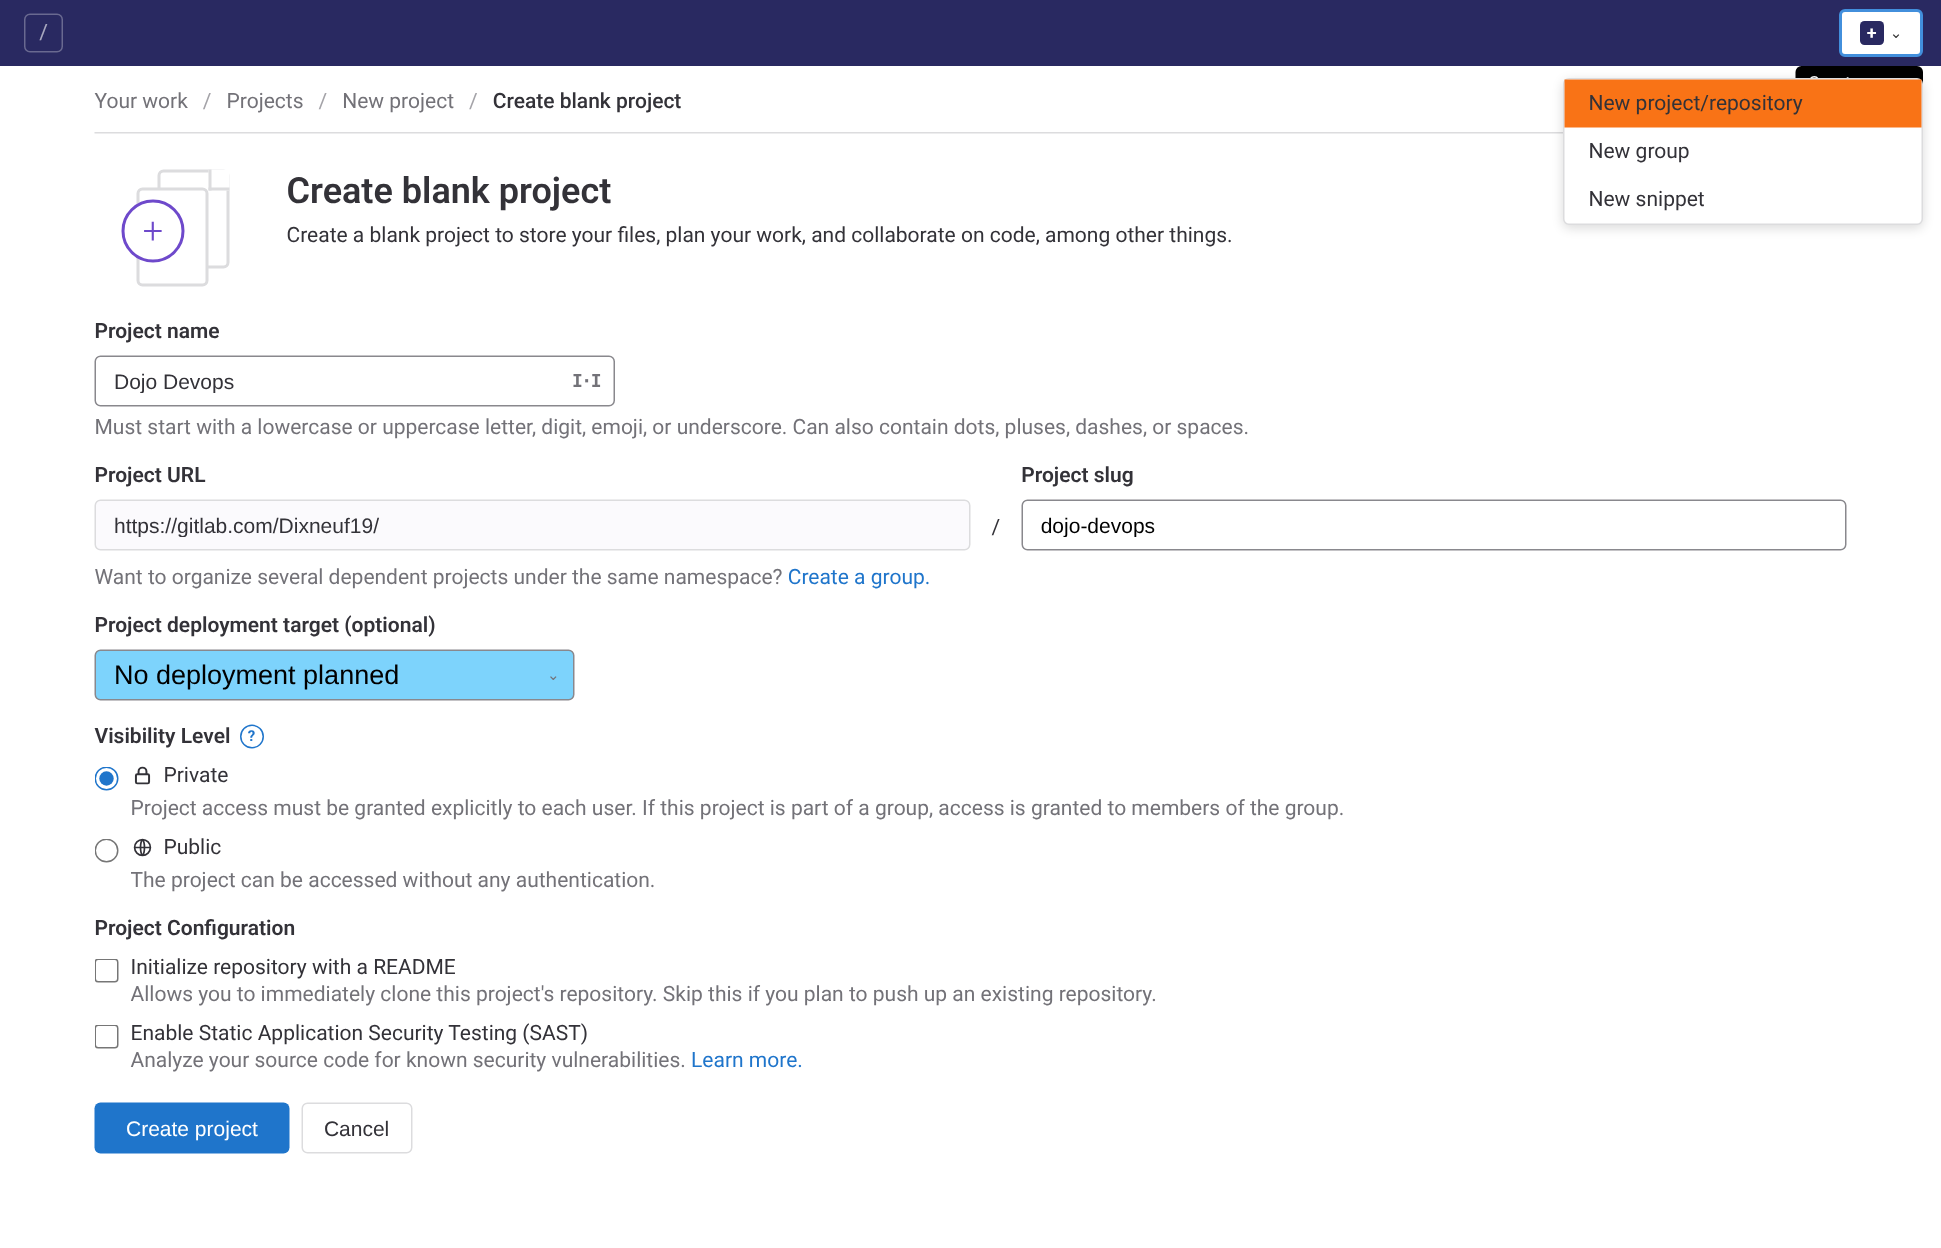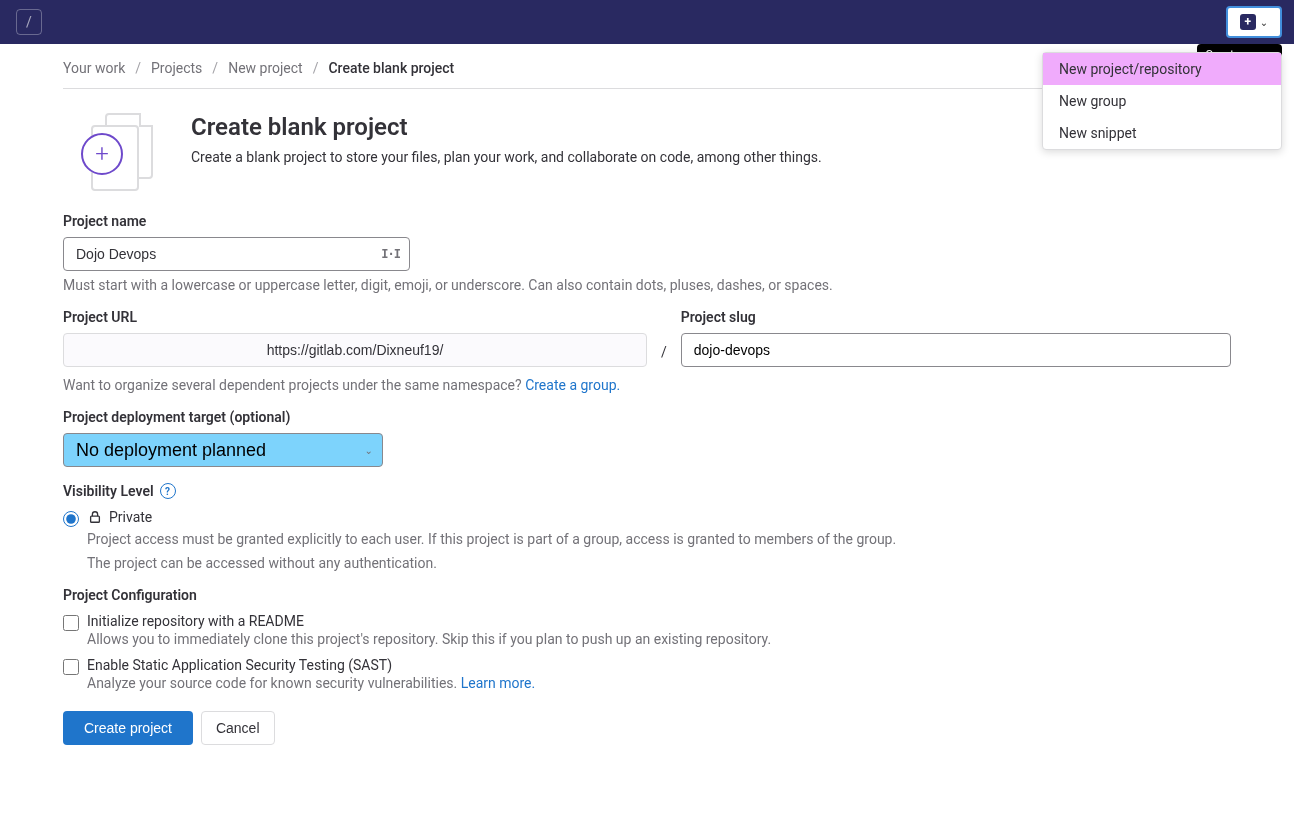--- a/index.html
+++ b/index.html
@@ -6,21 +6,21 @@
 body { font-family: -apple-system, BlinkMacSystemFont, "Segoe UI", Roboto, sans-serif; font-size: 14px; color: #333238; background: #fff; }
 .topbar { background: #292961; height: 44px; display: flex; align-items: center; padding: 0 16px; position: relative; }
 .kbd-slash { width: 26px; height: 26px; border: 1px solid rgba(255,255,255,0.3); border-radius: 4px; display: flex; align-items: center; justify-content: center; color: rgba(255,255,255,0.6); font-size: 14px; }
 .create-btn-wrap { position: absolute; right: 12px; top: 6px; }
 .create-btn { width: 56px; height: 32px; background: #fff; border: 2px solid #428fdc; border-radius: 4px; display: flex; align-items: center; justify-content: center; gap: 4px; cursor: pointer; }
 .plus-sq { width: 16px; height: 16px; background: #292961; border-radius: 3px; display: flex; align-items: center; justify-content: center; color: #fff; font-size: 12px; font-weight: bold; line-height: 1; }
 .chev-down { font-size: 10px; color: #333; }
 .tooltip { position: absolute; right: 0px; top: 38px; background: #000; color: #fff; font-size: 12px; padding: 4px 8px; border-radius: 4px; white-space: nowrap; }
 .dropdown { position: absolute; right: 12px; top: 52px; width: 240px; background: #fff; border: 1px solid #dcdcde; border-radius: 4px; box-shadow: 0 2px 8px rgba(0,0,0,0.15); z-index: 10; }
 .dropdown-item { padding: 8px 16px; cursor: pointer; font-size: 14px; color: #333238; }
-.dropdown-item.highlighted { background: #f0abfc; }
+.dropdown-item.highlighted { background: #f97316; }
 .container { max-width: 1200px; margin: 0 auto; padding: 0 16px; }
 .breadcrumb { padding: 16px 0 12px; font-size: 14px; color: #737278; border-bottom: 1px solid #dcdcde; display: flex; gap: 10px; align-items: center; }
 .breadcrumb a { color: #737278; text-decoration: none; cursor: pointer; }
 .breadcrumb .current { color: #333238; font-weight: 500; }
 .breadcrumb .sep { color: #a4a3a8; }
 .header-row { display: flex; gap: 30px; padding: 24px 0 20px; align-items: flex-start; }
 .icon-wrap { position: relative; width: 80px; height: 80px; flex-shrink: 0; margin-left: 18px; }
 .doc-back { position: absolute; right: 8px; top: 0; width: 48px; height: 66px; border: 2px solid #dcdcde; border-radius: 4px 4px 4px 4px; background: #fff; }
 .doc-back::before { content: ''; position: absolute; top: -2px; right: -2px; width: 12px; height: 12px; background: #fff; border-left: 2px solid #dcdcde; border-bottom: 2px solid #dcdcde; }
 .doc-front { position: absolute; left: 10px; top: 12px; width: 48px; height: 66px; border: 2px solid #dcdcde; border-radius: 4px; background: #fff; }
@@ -28,21 +28,21 @@
 .header-text h1 { font-size: 24px; font-weight: 600; color: #333238; margin-bottom: 8px; }
 .header-text p { font-size: 14px; color: #333238; }
 .form-group { margin-bottom: 16px; }
 .form-label { display: block; font-weight: 600; font-size: 14px; color: #333238; margin-bottom: 8px; }
 .input-wrap { position: relative; width: 347px; }
 .text-input { width: 100%; height: 34px; padding: 6px 36px 6px 12px; border: 1px solid #89888d; border-radius: 4px; font-size: 14px; color: #333238; }
 .input-icon { position: absolute; right: 10px; top: 50%; transform: translateY(-50%); font-size: 12px; color: #737278; font-family: monospace; font-weight: bold; letter-spacing: -1px; }
 .hint { font-size: 14px; color: #737278; margin-top: 6px; }
 .url-row { display: flex; gap: 14px; align-items: flex-start; }
 .url-col { flex: 1; }
-.readonly-input { width: 100%; height: 34px; padding: 6px 12px; border: 1px solid #dcdcde; border-radius: 4px; font-size: 14px; color: #333238; background: #fbfafd; text-align: center; }
+.readonly-input { width: 100%; height: 34px; padding: 6px 12px; border: 1px solid #dcdcde; border-radius: 4px; font-size: 14px; color: #333238; background: #fbfafd; }
 .slash-sep { align-self: center; margin-top: 28px; color: #333238; }
 .slug-input { width: 100%; height: 34px; padding: 6px 12px; border: 1px solid #89888d; border-radius: 4px; font-size: 14px; }
 .hint a, .link { color: #1f75cb; text-decoration: none; cursor: pointer; }
 .select-wrap { position: relative; width: 320px; }
 .select-input { width: 100%; height: 34px; padding: 6px 12px; border: 1px solid #89888d; border-radius: 4px; font-size: 18px; background: #7dd3fc; appearance: none; cursor: pointer; }
 .select-arrow { position: absolute; right: 10px; top: 50%; transform: translateY(-50%); font-size: 10px; color: #737278; pointer-events: none; }
 .label-row { display: flex; align-items: center; gap: 6px; }
 .help-circle { width: 16px; height: 16px; border: 1.5px solid #1f75cb; border-radius: 50%; display: inline-flex; align-items: center; justify-content: center; font-size: 10px; color: #1f75cb; font-weight: bold; cursor: pointer; }
 .radio-row { display: flex; align-items: flex-start; gap: 8px; margin-bottom: 4px; margin-top: 10px; }
 .radio-input { width: 16px; height: 16px; margin-top: 2px; accent-color: #1f75cb; cursor: pointer; }
@@ -150,20 +150,34 @@
                 <rect x="3" y="7" width="10" height="7" rx="1"></rect>
                 <path d="M5 7V5a3 3 0 016 0v2"></path>
               </svg>
           </span>
           <span class="radio-label">Private</span>
         </div>
       </div>
     </div>
     <div class="radio-desc">Project access must be granted explicitly to each user. If this project is part of a group, access is granted to members of the group.</div>
 
+    <div class="radio-row">
+      <input type="radio" name="vis" class="radio-input" style="">
+      <div>
+        <div class="radio-label-row">
+          <span class="globe-icon">
+            <svg width="14" height="14" viewBox="0 0 16 16" fill="none" stroke="#333238" stroke-width="1.3">
+                <circle cx="8" cy="8" r="6"></circle>
+                <path d="M2 8h12M8 2c2 2 2 10 0 12M8 2c-2 2-2 10 0 12"></path>
+              </svg>
+          </span>
+          <span class="radio-label">Public</span>
+        </div>
+      </div>
+    </div>
     <div class="radio-desc">The project can be accessed without any authentication.</div>
   </div>
 
   <div class="section-label">Project Configuration</div>
 
   <div class="check-row">
     <input type="checkbox" class="check-input" style="">
     <span class="check-label">Initialize repository with a README</span>
   </div>
   <div class="check-desc">Allows you to immediately clone this project's repository. Skip this if you plan to push up an existing repository.</div>

